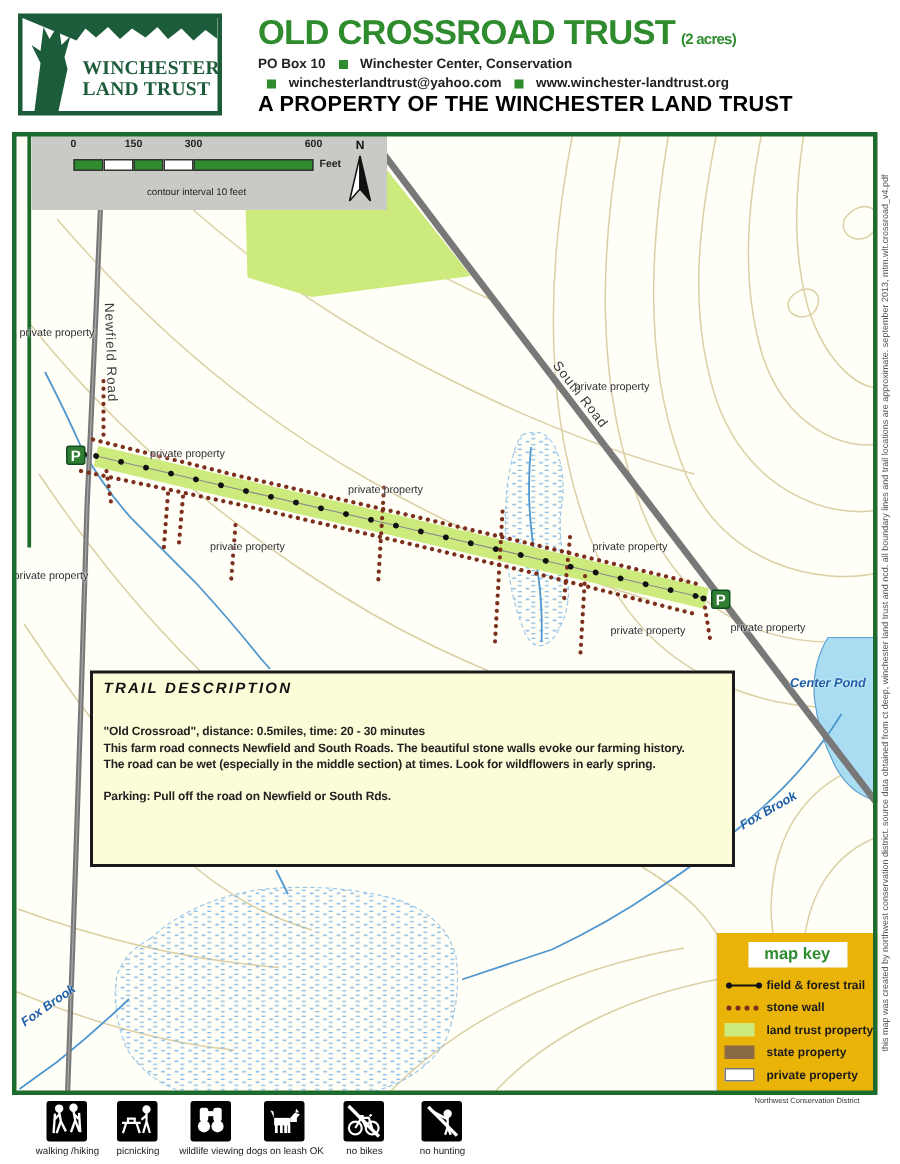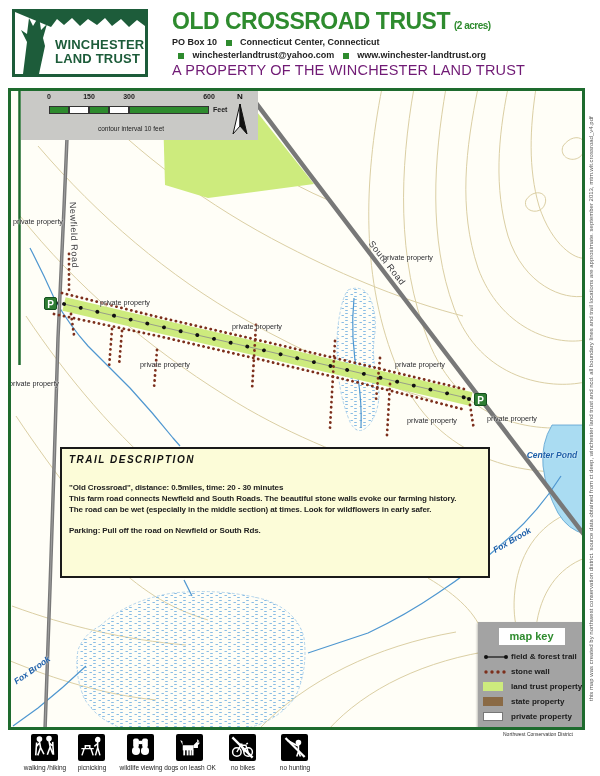--- a/index.html
+++ b/index.html
@@ -4,27 +4,27 @@
 <style>
   html,body{margin:0;padding:0;}
   body{width:600px;height:776px;position:relative;background:#ffffff;
        font-family:"Liberation Sans",sans-serif;overflow:hidden;}
   .abs{position:absolute;}
 
   
   .logo-box{left:12px;top:9px;width:136px;height:68px;background:#fff;
             border:3px solid #1d5c3a;box-sizing:border-box;}
   .logo-text{position:absolute;left:40px;top:26px;color:#1d5c3a;
-             font-family:Liberation Sans, sans-serif;font-weight:bold;
+             font-family:Liberation Serif, serif;font-weight:bold;
              font-size:13px;line-height:14px;letter-spacing:0.2px;}
   .hdr-title{left:172px;top:8px;font-size:23px;font-weight:bold;color:#2e8b2e;letter-spacing:-0.5px;}
   .hdr-acres{font-size:10px;font-weight:bold;color:#2e8b2e;margin-left:4px;}
   .hdr-line{left:172px;font-size:9px;font-weight:bold;color:#222;}
   .bullet{display:inline-block;width:6px;height:6px;background:#2e8b2e;margin:0 6px -0.5px 6px;}
-  .hdr-sub{left:172px;top:62px;font-size:14.5px;font-weight:normal;color:#701a75;letter-spacing:0.2px;}
+  .hdr-sub{left:172px;top:62px;font-size:14.5px;font-weight:bold;color:#000000;letter-spacing:0.2px;}
 
   
   .map-layer{left:8px;top:88px;width:577px;height:642px;background:#fffef7;overflow:hidden;}
   .map-frame{left:8px;top:88px;width:577px;height:642px;border:3px solid #1e6b2e;
              box-sizing:border-box;pointer-events:none;z-index:60;}
   .mlabel{position:absolute;transform:translate(-50%,-50%);color:#2b2b2b;
           font-size:7.2px;line-height:8.5px;text-align:center;white-space:normal;width:50px;
           text-shadow:0 0 2px #fff,0 0 2px #fff;z-index:20;}
   .roadlabel{position:absolute;color:#3a3a3a;font-size:9px;letter-spacing:0.6px;white-space:nowrap;
              text-shadow:0 0 2px #fff,0 0 2px #fff;z-index:20;}
@@ -46,21 +46,21 @@
 
   
   .descbox{position:absolute;left:52px;top:359px;width:430px;height:131px;background:#fcfcd8;
            border:2px solid #1a1a1a;box-sizing:border-box;padding:5px 7px;z-index:35;}
   .desc-title{font-size:10px;font-weight:bold;font-style:italic;letter-spacing:1.5px;color:#111;
               margin-bottom:17px;}
   .td-line{font-size:8px;font-weight:bold;color:#222;line-height:11px;letter-spacing:-0.1px;}
   .gap{margin-top:10px;}
 
   
-  .keybox{position:absolute;left:470px;top:534px;width:107px;height:106px;background:#a3a3a3;
+  .keybox{position:absolute;left:470px;top:534px;width:107px;height:106px;background:#eab308;
           z-index:35;box-shadow:-1px 1px 2px rgba(0,0,0,0.25);}
   .key-title{margin:6px auto 4px auto;width:66px;height:17px;background:#fff;color:#2e8b2e;
              font-weight:bold;font-size:11px;text-align:center;line-height:17px;}
   .key-row{display:flex;align-items:center;height:15px;padding-left:5px;}
   .key-sym{width:28px;flex:0 0 28px;display:flex;align-items:center;}
   .key-label{font-size:8px;font-weight:bold;color:#1a1a1a;white-space:nowrap;}
   .swatch{width:20px;height:9px;box-sizing:border-box;}
 
   
   .sidenote{left:586px;top:88px;width:12px;height:642px;writing-mode:vertical-rl;
@@ -91,21 +91,21 @@
     <div>LAND TRUST</div>
   </div>
 </div>
 
 <div class="abs hdr-title">
   <span>OLD CROSSROAD TRUST</span><span class="hdr-acres">(2 acres)</span>
 </div>
 <div class="abs hdr-line" style="top:37px;">
   <span>PO Box 10</span>
   <span class="bullet"></span>
-  <span>Connecticut Center, Connecticut</span>
+  <span>Winchester Center, Conservation</span>
 </div>
 <div class="abs hdr-line" style="top:50px;">
   <span class="bullet"></span>
   <span>winchesterlandtrust@yahoo.com</span>
   <span class="bullet"></span>
   <span>www.winchester-landtrust.org</span>
 </div>
 <div class="abs hdr-sub">A PROPERTY OF THE WINCHESTER LAND TRUST</div>
 
 <div class="abs map-layer">
@@ -227,21 +227,21 @@
   <div class="mlabel" style="left:412px;top:277px;">private property</div>
   <div class="mlabel" style="left:424px;top:333px;">private property</div>
   <div class="mlabel" style="left:504px;top:331px;">private property</div>
   <div class="mlabel" style="left:400px;top:170px;">private property</div>
 
   
   <div class="descbox">
     <div class="desc-title">TRAIL DESCRIPTION</div>
     <div class="td-line">"Old Crossroad", distance: 0.5miles, time: 20 - 30 minutes</div>
     <div class="td-line">This farm road connects Newfield and South Roads.  The beautiful stone walls evoke our farming history.</div>
-    <div class="td-line">The road can be wet (especially in the middle section) at times.  Look for wildflowers in early safer.</div>
+    <div class="td-line">The road can be wet (especially in the middle section) at times.  Look for wildflowers in early spring.</div>
     <div class="td-line gap">Parking: Pull off the road on Newfield or South Rds.</div>
   </div>
 
   
   <div class="keybox">
     <div class="key-title">map key</div>
     <div class="key-row">
       <span class="key-sym">
         <svg width="26" height="8" viewBox="0 0 26 8">
             <circle cx="3" cy="4" r="2" fill="#111"></circle>

